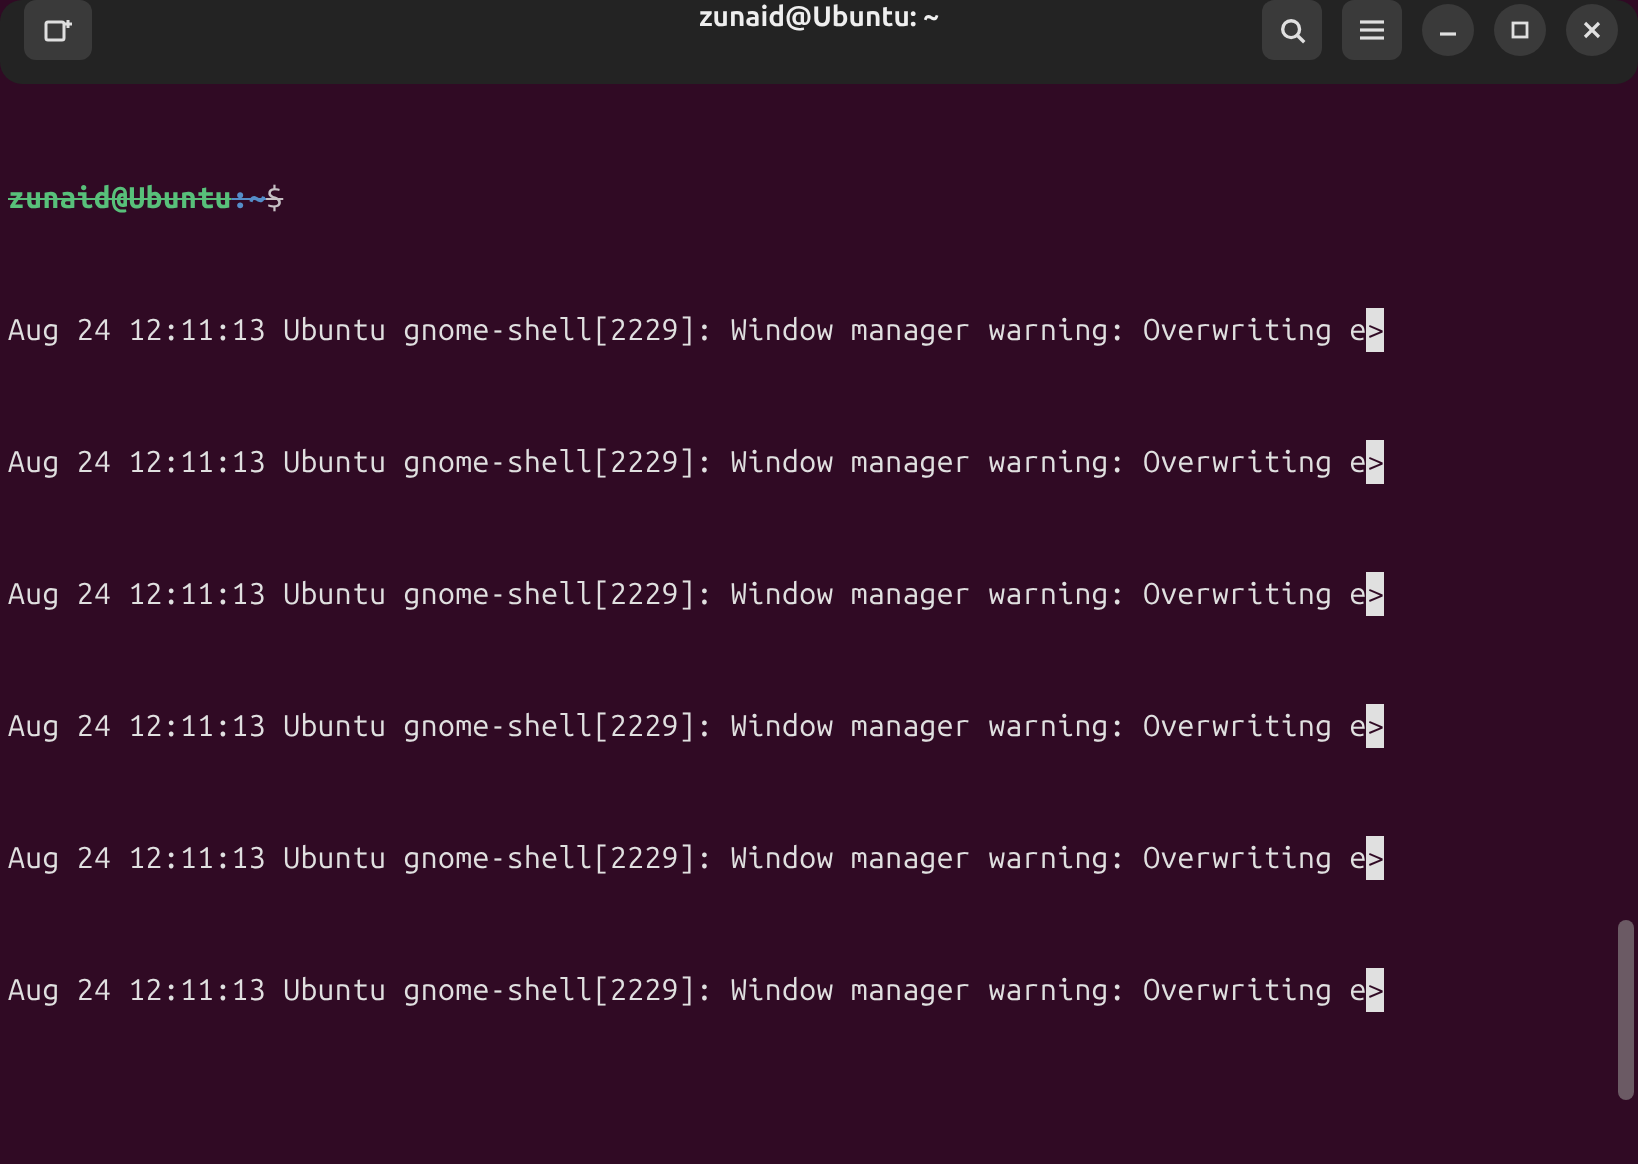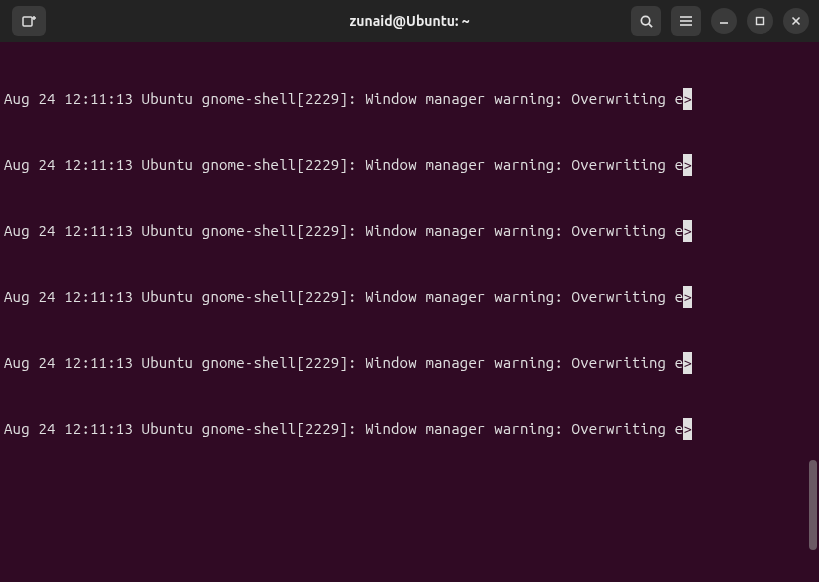--- a/index.html
+++ b/index.html
@@ -9,23 +9,24 @@
       background: #300A24;
       font-family: 'Ubuntu Mono', 'DejaVu Sans Mono', monospace;
       font-size: 15px;
       overflow: hidden;
       position: relative;
     }
     .titlebar {
       height: 42px;
       background: #232323;
       display: flex;
-      align-items: center;
+      align-items: flex-start;
       padding: 0 10px;
       position: relative;
+      border-radius: 11px;
     }
     .tab-btn {
       width: 34px;
       height: 30px;
       background: #3A3A3A;
       border-radius: 6px;
       display: flex;
       align-items: center;
       justify-content: center;
       margin-left: 2px;
@@ -133,20 +134,21 @@
     <div class="win-btn">
       <svg width="10" height="10" viewBox="0 0 10 10" stroke="#E0E0E0" stroke-width="1.6">
         <line x1="1.5" y1="1.5" x2="8.5" y2="8.5"></line>
         <line x1="8.5" y1="1.5" x2="1.5" y2="8.5"></line>
       </svg>
     </div>
   </div>
 </div>
 
 <div class="terminal-content">
+  <span class="line"><span class="partial">zunaid@Ubuntu</span><span class="prompt-path" style="text-decoration:line-through;opacity:0.85;">:~</span><span class="prompt-dollar" style="text-decoration:line-through;opacity:0.85;">$</span></span>
   <span class="line"><span>Aug 24 12:11:13 Ubuntu gnome-shell[2229]: Window manager warning: Overwriting e</span><span class="highlight-marker">&gt;</span></span>
   <span class="line"><span>Aug 24 12:11:13 Ubuntu gnome-shell[2229]: Window manager warning: Overwriting e</span><span class="highlight-marker">&gt;</span></span>
   <span class="line"><span>Aug 24 12:11:13 Ubuntu gnome-shell[2229]: Window manager warning: Overwriting e</span><span class="highlight-marker">&gt;</span></span>
   <span class="line"><span>Aug 24 12:11:13 Ubuntu gnome-shell[2229]: Window manager warning: Overwriting e</span><span class="highlight-marker">&gt;</span></span>
   <span class="line"><span>Aug 24 12:11:13 Ubuntu gnome-shell[2229]: Window manager warning: Overwriting e</span><span class="highlight-marker">&gt;</span></span>
   <span class="line"><span>Aug 24 12:11:13 Ubuntu gnome-shell[2229]: Window manager warning: Overwriting e</span><span class="highlight-marker">&gt;</span></span>
   
   
   
   

